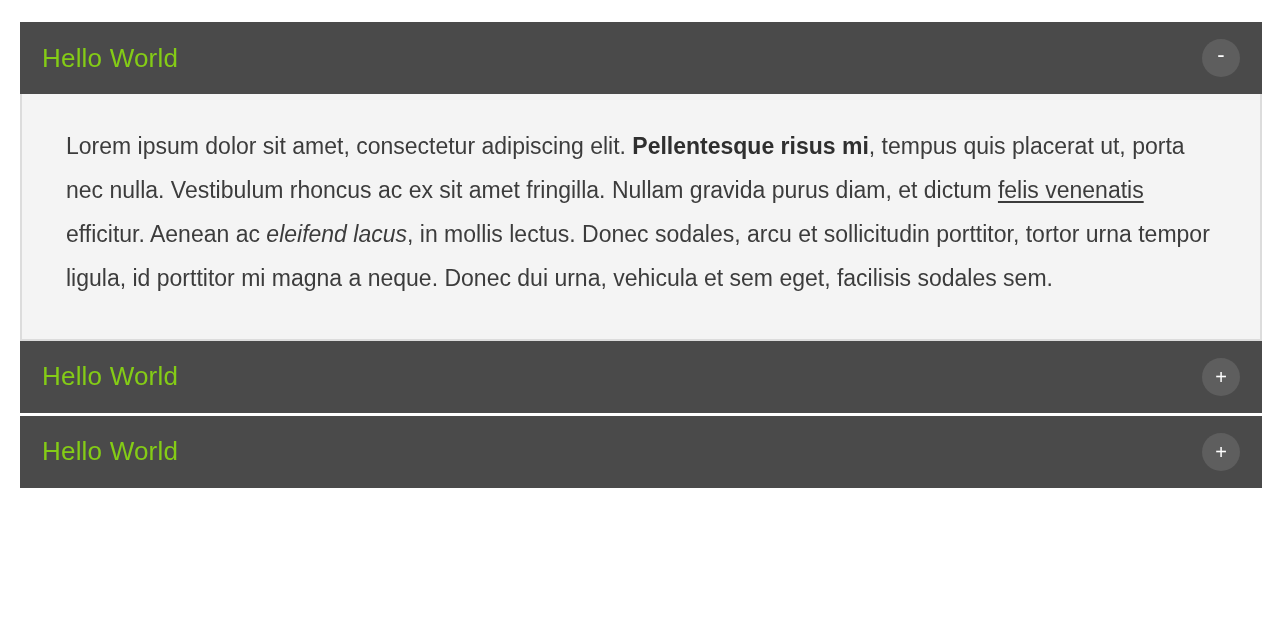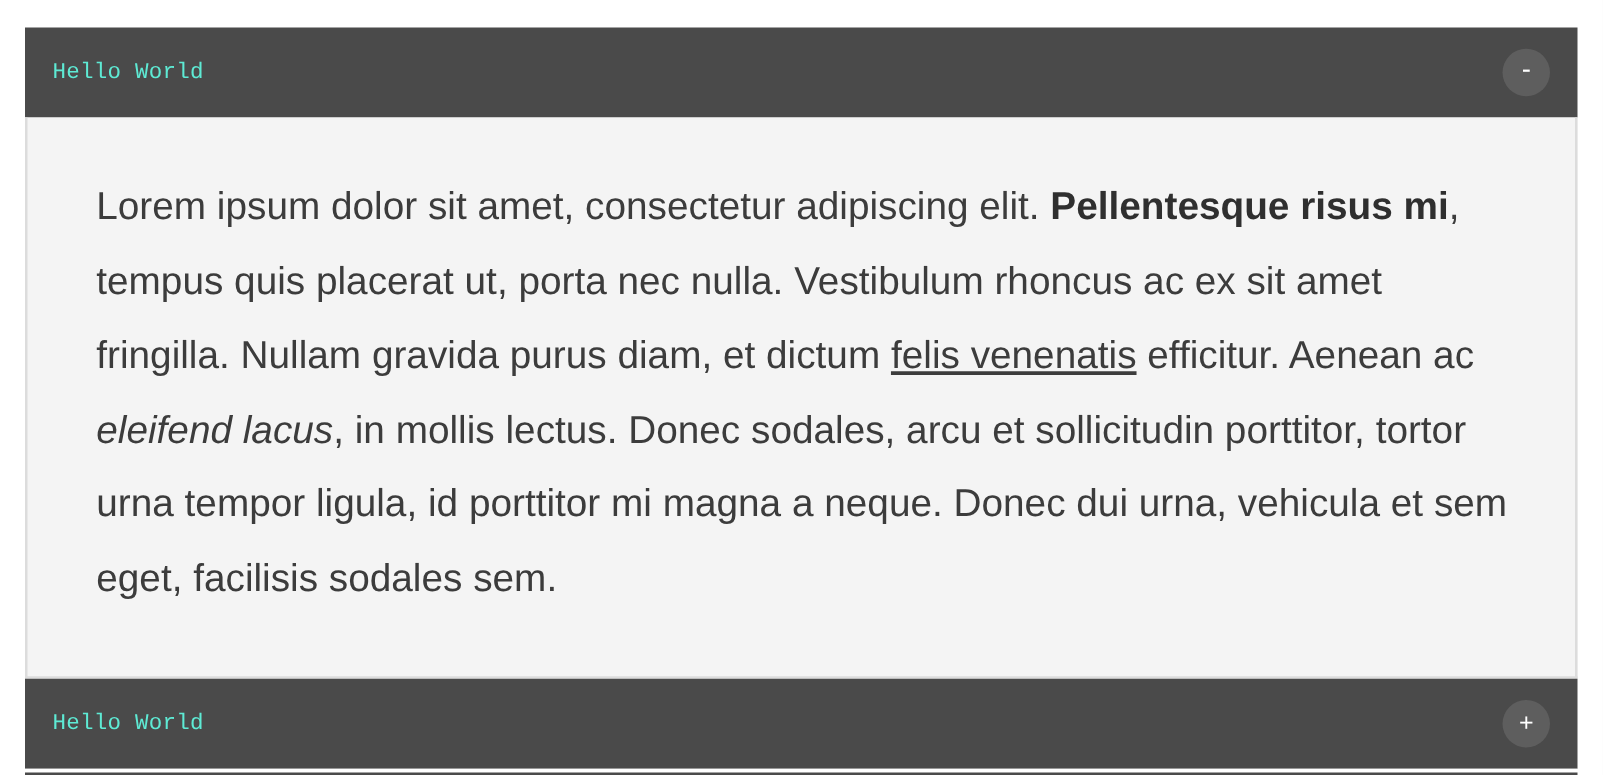--- a/index.html
+++ b/index.html
@@ -26,25 +26,24 @@
     height: 72px;
     display: flex;
     align-items: center;
     justify-content: space-between;
     padding: 0 22px 0 22px;
     box-sizing: border-box;
     cursor: pointer;
     user-select: none;
   }
   .panel-title {
-    font-size: 18px;
+    font-size: 26px;
     font-weight: 400;
     letter-spacing: 0.2px;
-    color: #5eead4;
-    font-family: Liberation Mono, monospace;
+    color: #84cc16;
   }
   .toggle-btn {
     width: 38px;
     height: 38px;
     border-radius: 50%;
     background: #5e5e5e;
     color: #ffffff;
     display: flex;
     align-items: center;
     justify-content: center;
@@ -59,22 +58,22 @@
   }
   .panel-body {
     background: #f4f4f4;
     border-left: 2px solid #dcdcdc;
     border-right: 2px solid #dcdcdc;
     border-bottom: 2px solid #dcdcdc;
     padding: 26px 38px 34px 40px;
     box-sizing: border-box;
   }
   .panel-body p {
-    margin: 15px;
-    font-size: 31px;
+    margin: 4px;
+    font-size: 23px;
     line-height: 1.92;
     color: #3c3c3c;
     font-weight: 400;
   }
   .panel-body b {
     font-weight: 700;
     color: #2f2f2f;
   }
   .panel-body i {
     font-style: italic;

